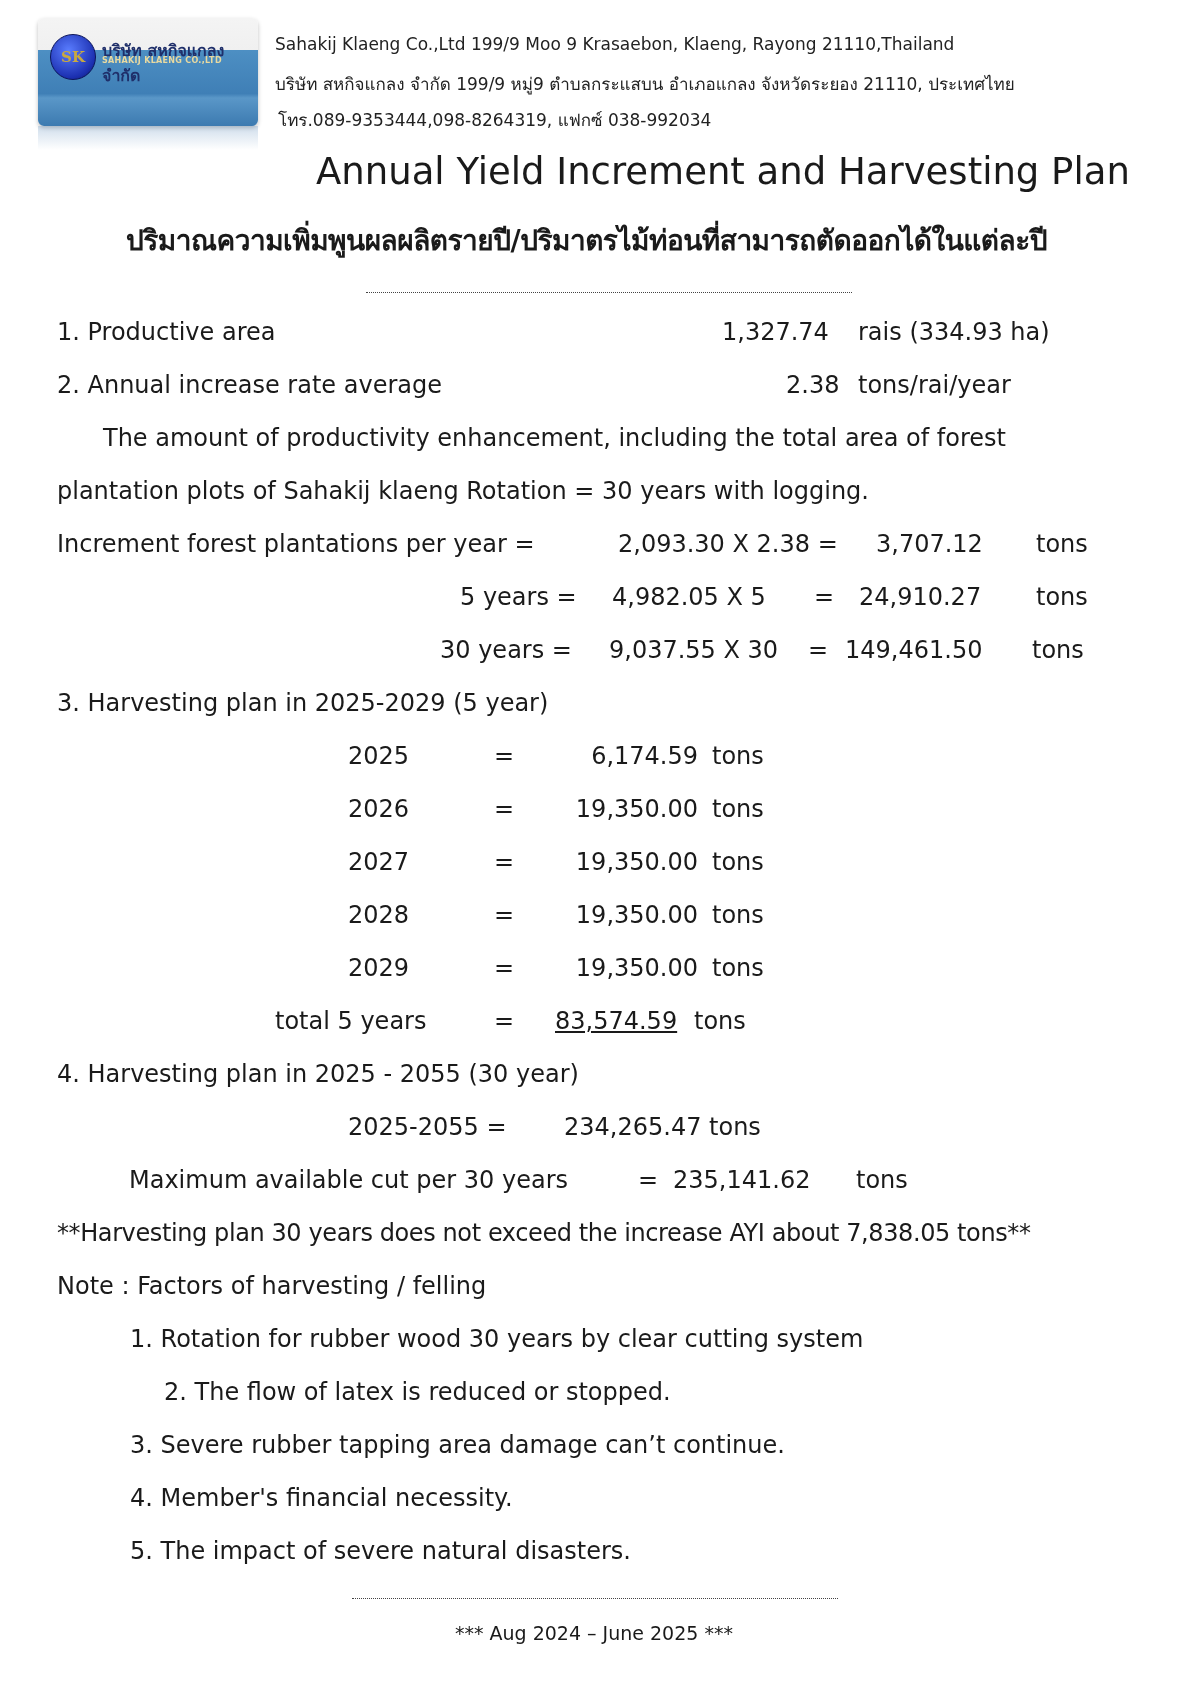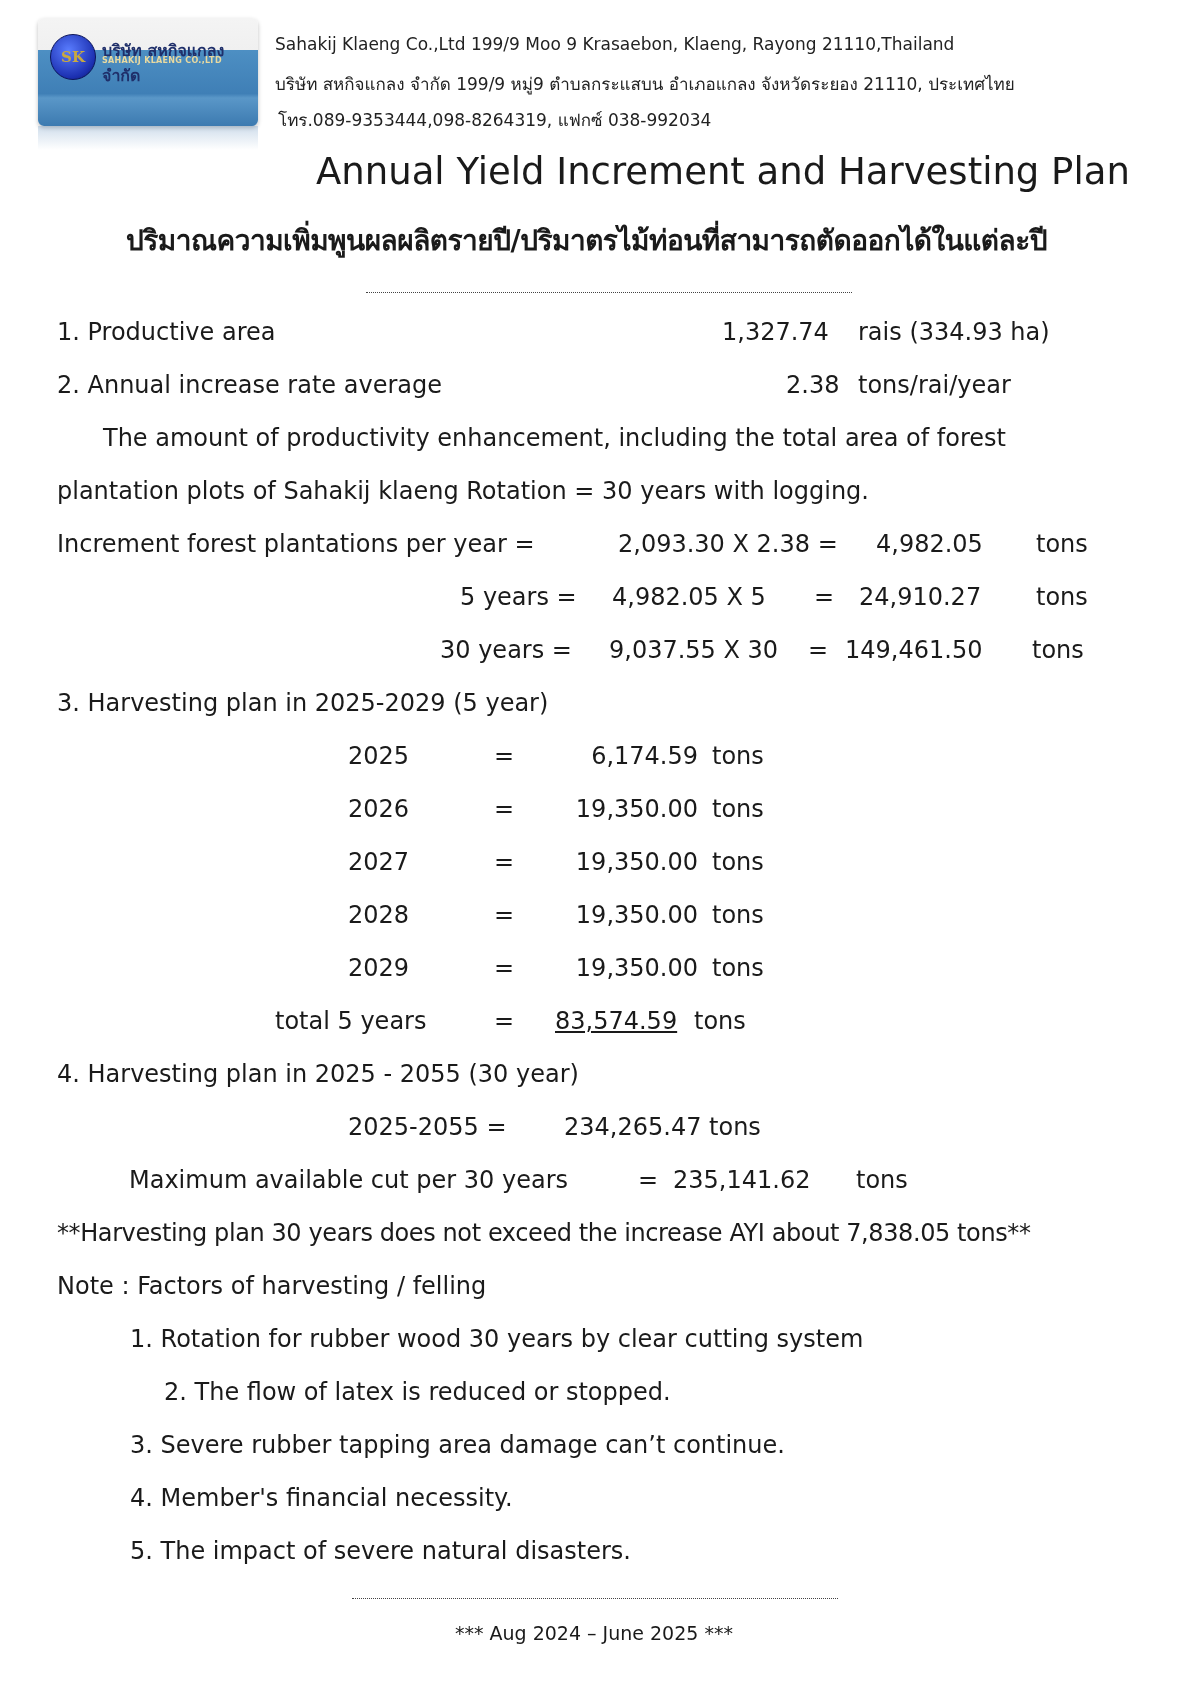--- a/index.html
+++ b/index.html
@@ -71,21 +71,21 @@
 
 <div class="abs body-text" style="left:57px; top:371px;">2. Annual increase rate average</div>
 <div class="abs body-text" style="left:786px; top:371px;">2.38</div>
 <div class="abs body-text" style="left:858px; top:371px;">tons/rai/year</div>
 
 <div class="abs body-text" style="left:103px; top:424px;">The amount of productivity enhancement, including the total area of forest</div>
 <div class="abs body-text" style="left:57px; top:477px;">plantation plots of  Sahakij klaeng  Rotation = 30 years with logging.</div>
 
 <div class="abs body-text" style="left:57px; top:530px;">Increment forest plantations per year  =</div>
 <div class="abs body-text" style="left:618px; top:530px;">2,093.30 X 2.38 =</div>
-<div class="abs body-text" style="left:876px; top:530px;">4,982.05</div>
+<div class="abs body-text" style="left:876px; top:530px;">3,707.12</div>
 <div class="abs body-text" style="left:1036px; top:530px;">tons</div>
 
 <div class="abs body-text" style="left:460px; top:583px;">5 years =</div>
 <div class="abs body-text" style="left:612px; top:583px;">4,982.05 X 5</div>
 <div class="abs body-text" style="left:814px; top:583px;">=</div>
 <div class="abs body-text" style="left:859px; top:583px;">24,910.27</div>
 <div class="abs body-text" style="left:1036px; top:583px;">tons</div>
 
 <div class="abs body-text" style="left:440px; top:636px;">30 years =</div>
 <div class="abs body-text" style="left:609px; top:636px;">9,037.55 X 30</div>

